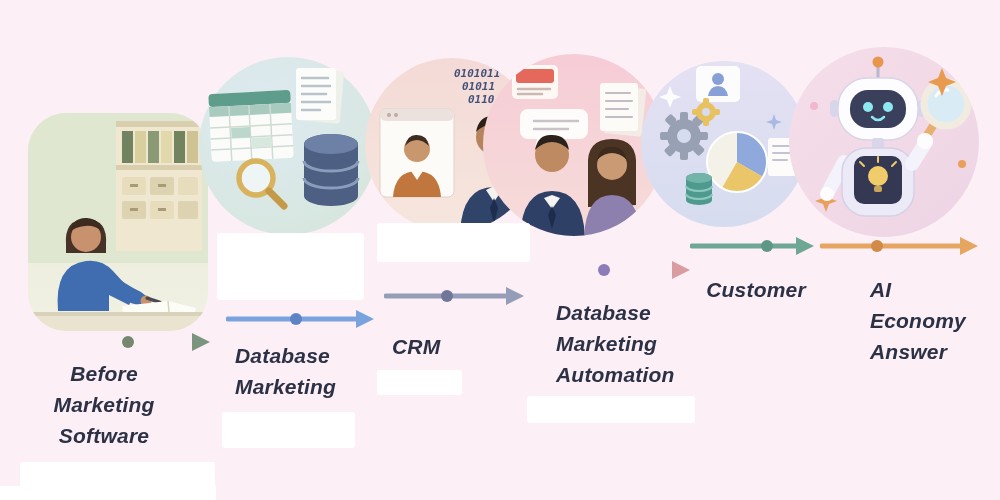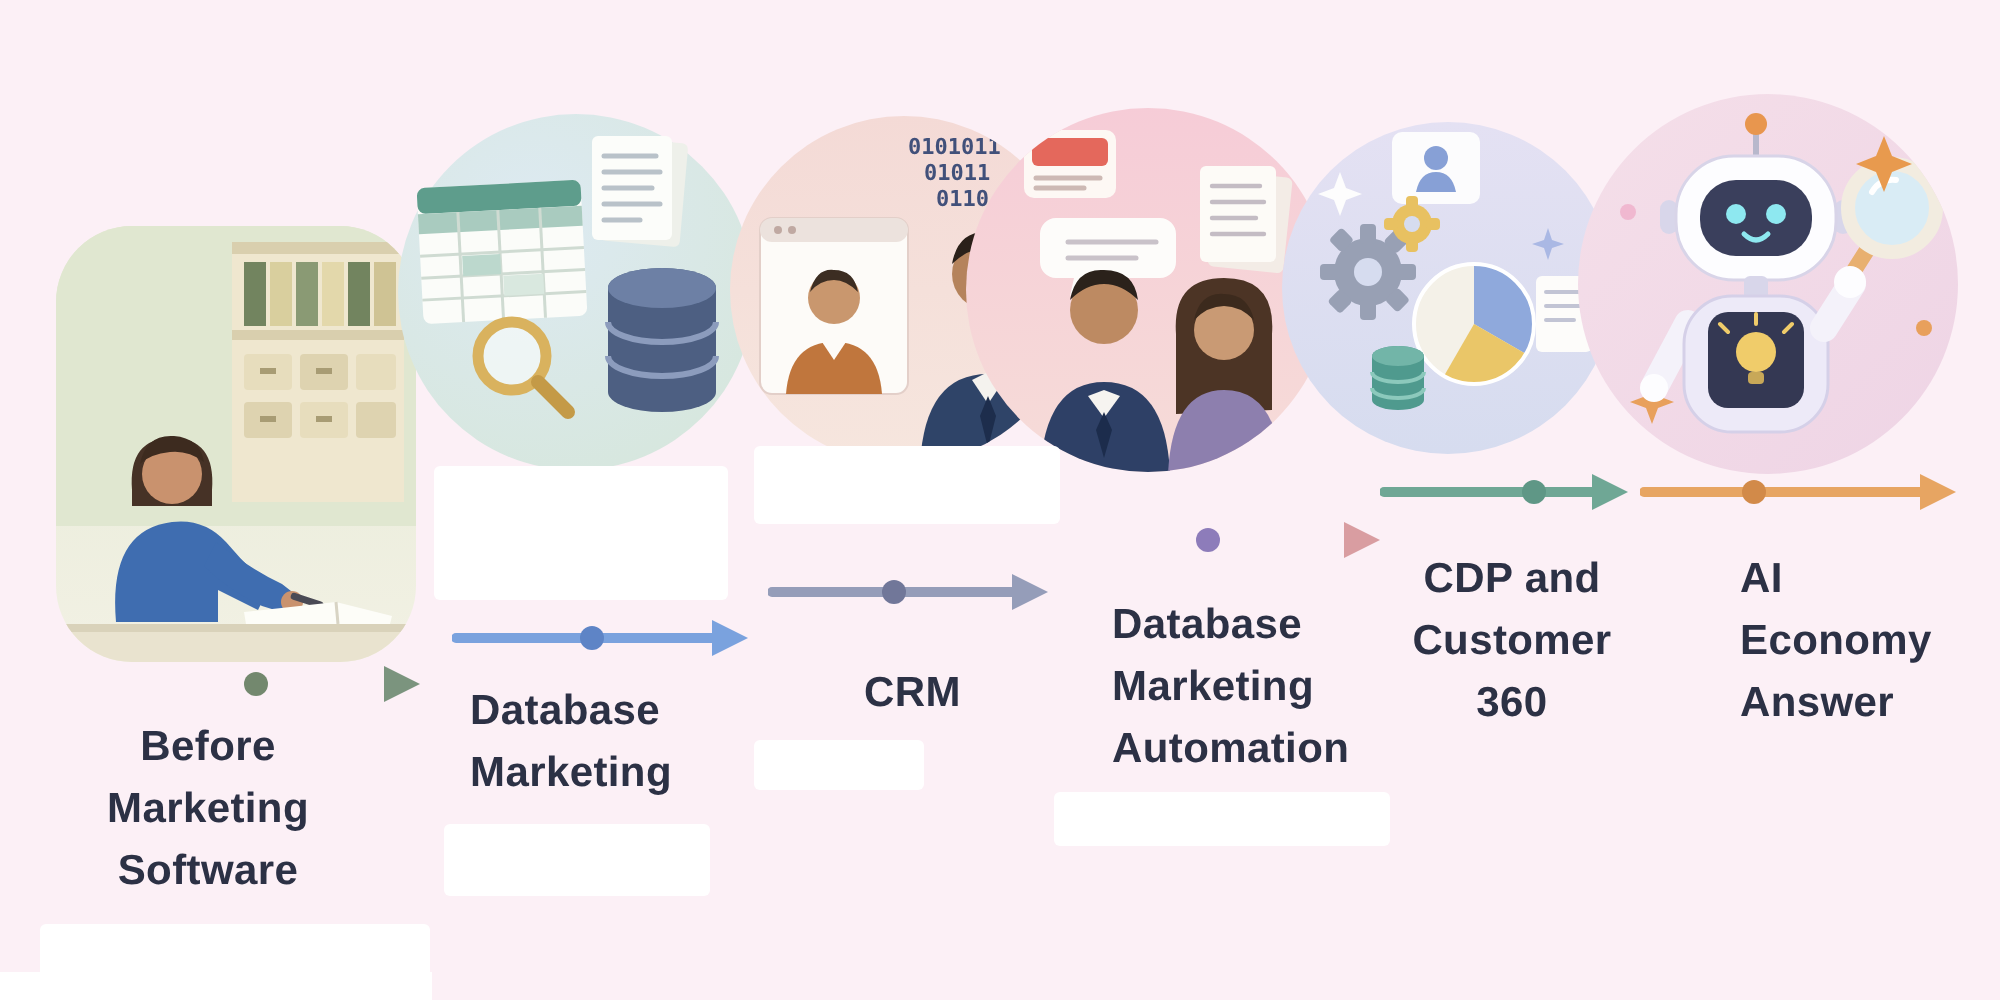--- a/index.html
+++ b/index.html
@@ -1,18 +1,18 @@
 <!DOCTYPE html>
 <html><head>
 <meta charset="utf-8">
 <style>
   * { margin:0; padding:0; box-sizing:border-box; }
   html,body { background:#fcf0f6; }
   body { font-family:"Liberation Sans",sans-serif; }
-  .canvas { position:relative; width:1000px; height:500px; background:#fcf0f6; overflow:hidden; }
+  .canvas { position:relative; width:1000px; height:500px; background:#fcf0f6; overflow:hidden;font-style:italic; }
   .illus { position:absolute; }
   .illus svg { display:block; }
   .arrow { position:absolute; }
   .white-panel { position:absolute; background:#ffffff; border-radius:3px; }
   .stage-label { position:absolute; color:#2c3145; font-weight:700; font-size:21px; line-height:31px; letter-spacing:0.2px; }
   .stage-label.center { text-align:center; }
   .stage-label span { display:block; }
 </style>
 </head>
 <body>
@@ -378,34 +378,32 @@
     <span>Before</span>
     <span>Marketing</span>
     <span>Software</span>
   </div>
 
   <div class="stage-label" style="left:235px; top:340px; width:150px;">
     <span>Database</span>
     <span>Marketing</span>
   </div>
 
-  <div class="stage-label" style="left:432px; top:331px; width:80px;">
+  <div class="stage-label" style="left:392px; top:331px; width:80px;">
     <span>CRM</span>
   </div>
 
   <div class="stage-label" style="left:556px; top:297px; width:170px;">
     <span>Database</span>
     <span>Marketing</span>
     <span>Automation</span>
   </div>
 
   <div class="stage-label center" style="left:695px; top:274px; width:122px;">
-    <span>CDP and</span>
     <span>Customer</span>
-    <span>360</span>
   </div>
 
   <div class="stage-label" style="left:870px; top:274px; width:130px;">
     <span>AI</span>
     <span>Economy</span>
     <span>Answer</span>
   </div>
 
 </div>
 

